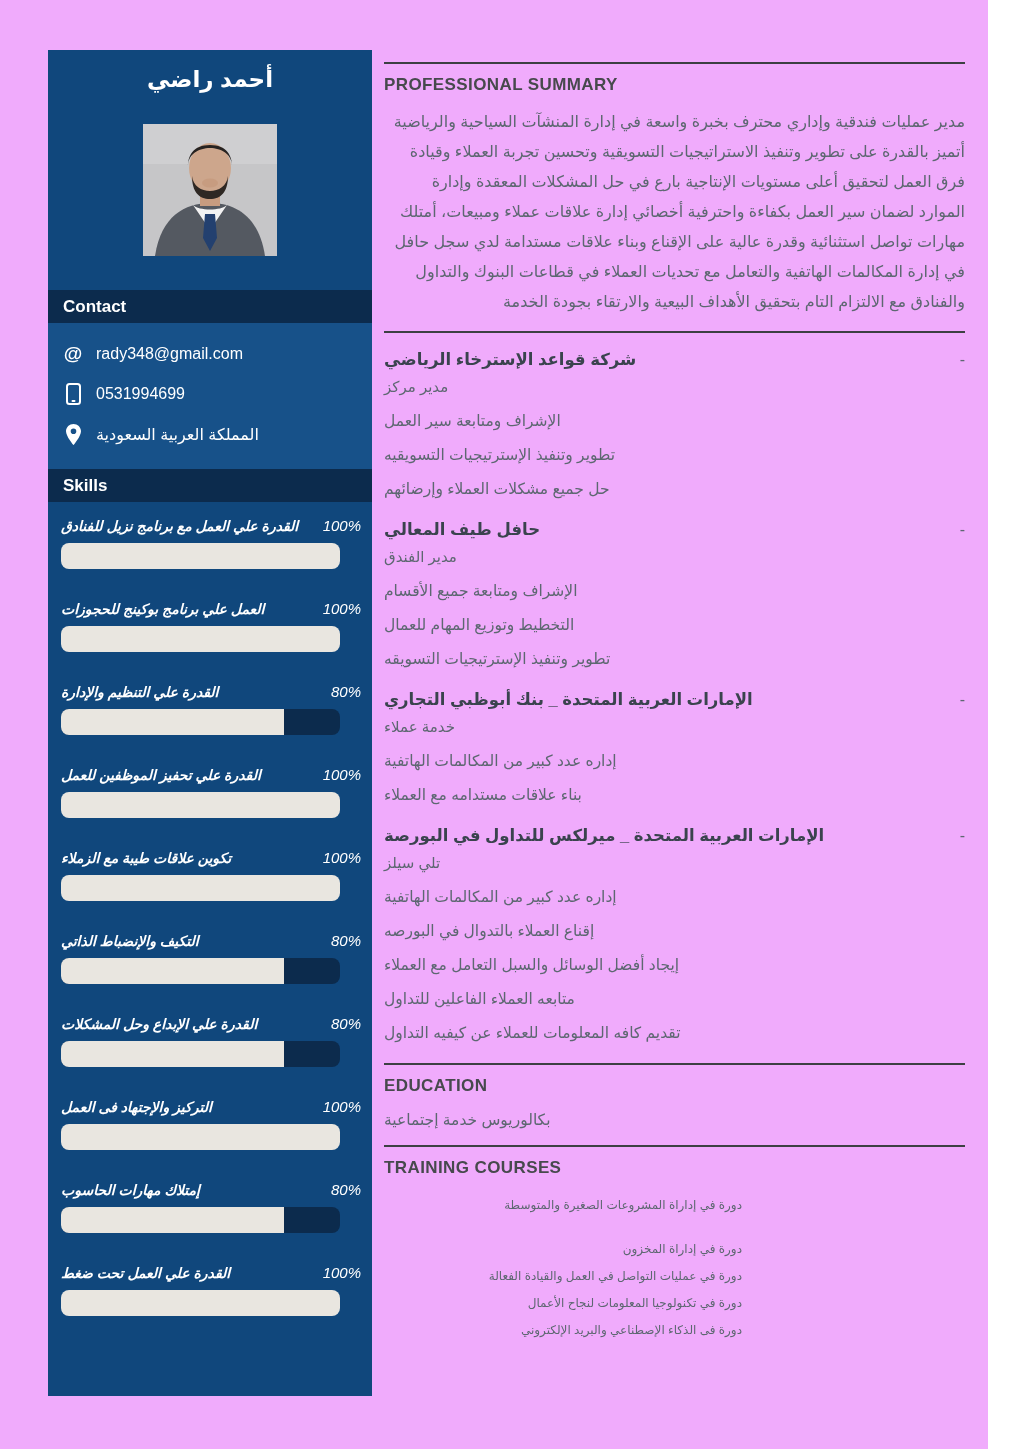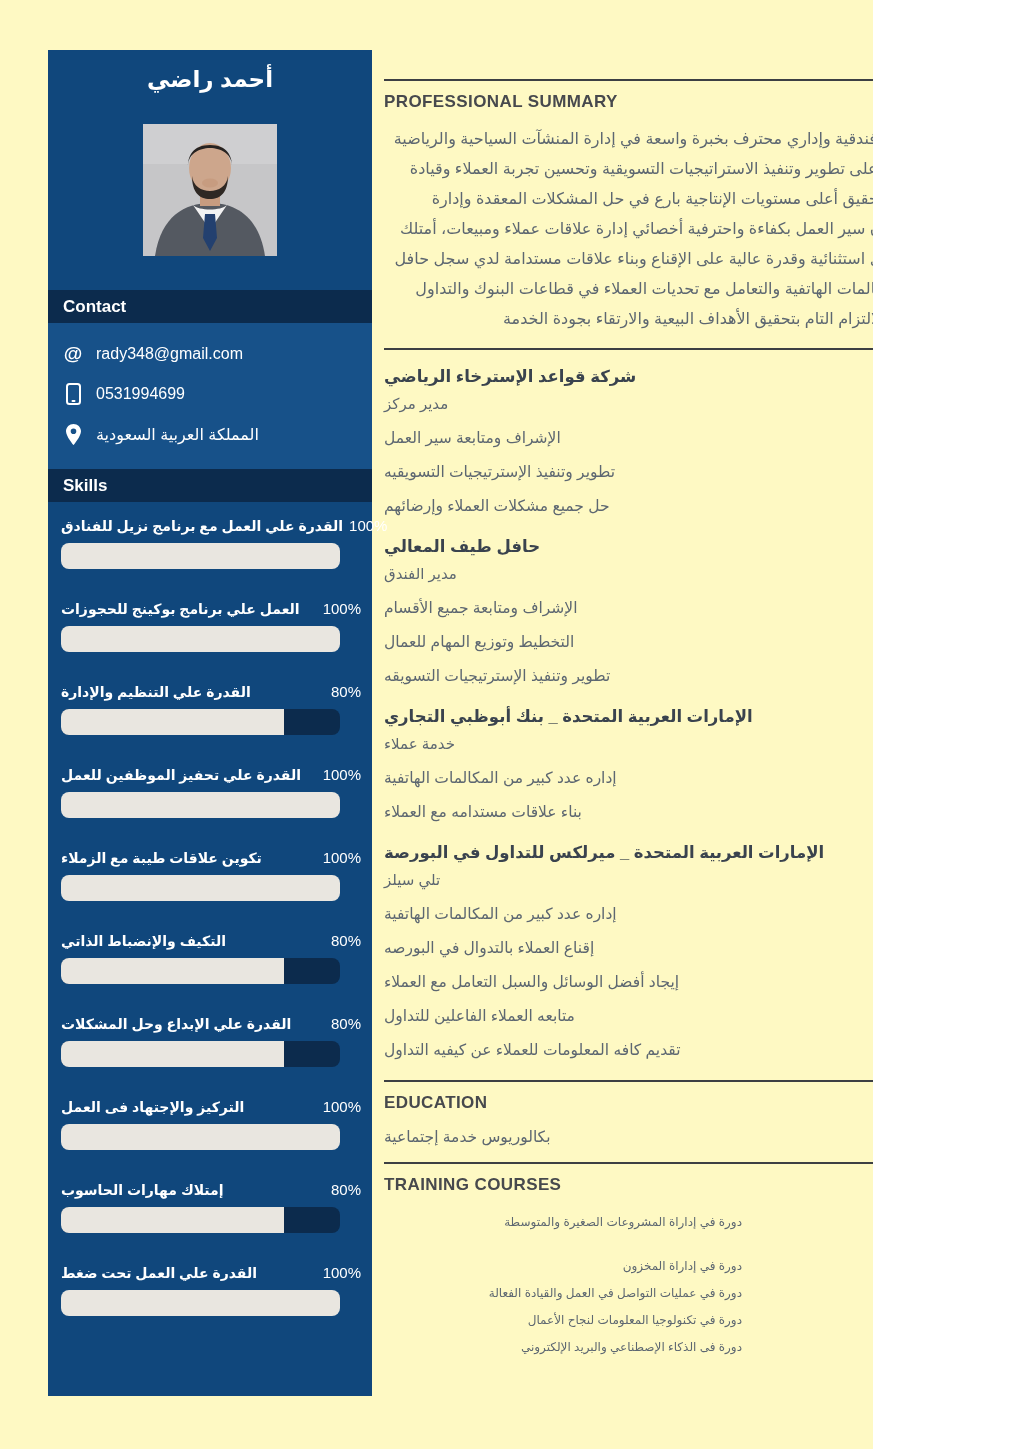--- a/index.html
+++ b/index.html
@@ -9,44 +9,44 @@
     --bar-fill:#e9e6e0;
     --text:#5d6771;
     --title:#3a434e;
     --heading:#47494d;
     --rule:#3d4043;
     --white:#ffffff;
   }
   *{box-sizing:border-box;margin:0;padding:0;}
   html,body{background:#ffffff;}
   body{font-family:"Liberation Sans","DejaVu Sans",sans-serif;}
-  .page{position:relative;width:873px;height:1449px;background:#fef9c3;overflow:hidden;}
+  .page{position:relative;width:988px;height:1449px;background:#f0abfc;overflow:hidden;}
 
   
   .sidebar{position:absolute;left:48px;top:50px;width:324px;height:1346px;background:var(--blue);}
   .name{margin-top:14px;text-align:center;color:var(--white);font-size:23px;font-weight:bold;line-height:30px;direction:rtl;}
   .photo{display:block;width:134px;height:132px;margin:30px auto 0;}
   .band{margin-top:34px;background:var(--navy);color:var(--white);font-size:17px;font-weight:bold;padding:6px 15px;line-height:21px;}
   .band.skills-band{margin-top:0;}
   .contact-rows{background:var(--blue-light);padding:11px 0 15px;}
   .c-row{display:flex;align-items:center;gap:13px;padding:9px 15px;color:var(--white);font-size:16px;}
   .c-icon{width:20px;min-width:20px;height:22px;display:flex;align-items:center;justify-content:center;color:var(--white);}
   .at-glyph{font-size:19px;font-weight:bold;line-height:20px;}
   .c-text{direction:rtl;}
   .c-text.ltr{direction:ltr;}
   .skills{padding:14px 11px 0 13px;}
   .skill{margin-bottom:30px;}
-  .skill-head{display:flex;justify-content:space-between;align-items:flex-end;color:var(--white);gap:6px;}
+  .skill-head{display:flex;justify-content:space-between;align-items:flex-end;color:var(--white);gap:6px;font-style:italic;}
   .skill-label{font-size:14px;font-weight:bold;direction:rtl;white-space:nowrap;line-height:20px;}
   .skill-pct{font-size:15px;line-height:20px;}
   .bar{height:26px;margin-top:7px;margin-right:21px;background:var(--navy);border-radius:8px;overflow:hidden;}
   .bar-fill{height:100%;background:var(--bar-fill);}
 
   
-  .main{position:absolute;left:384px;top:17px;width:581px;}
+  .main{position:absolute;left:384px;top:0;width:581px;}
   .rule{border:none;border-top:2px solid var(--rule);margin:0;}
   .rule.first{margin-top:62px;}
   .sec-heading{margin-top:9px;font-size:17px;font-weight:600;letter-spacing:.4px;color:var(--heading);line-height:24px;}
   .summary-text{margin-top:10px;font-size:16px;line-height:30px;color:var(--text);direction:rtl;text-align:right;}
   .xp-list{margin-top:16px;}
   .xp{margin-top:12px;margin-bottom:20px;}
   .xp-title-row{display:flex;justify-content:space-between;align-items:flex-start;gap:10px;}
   .xp-company{font-size:16.5px;font-weight:bold;color:var(--title);direction:rtl;text-align:left;line-height:21px;}
   .xp-dash{color:var(--text);font-size:16px;line-height:21px;}
   .xp-role{margin-top:6px;font-size:15px;color:var(--text);direction:rtl;text-align:left;line-height:21px;}

